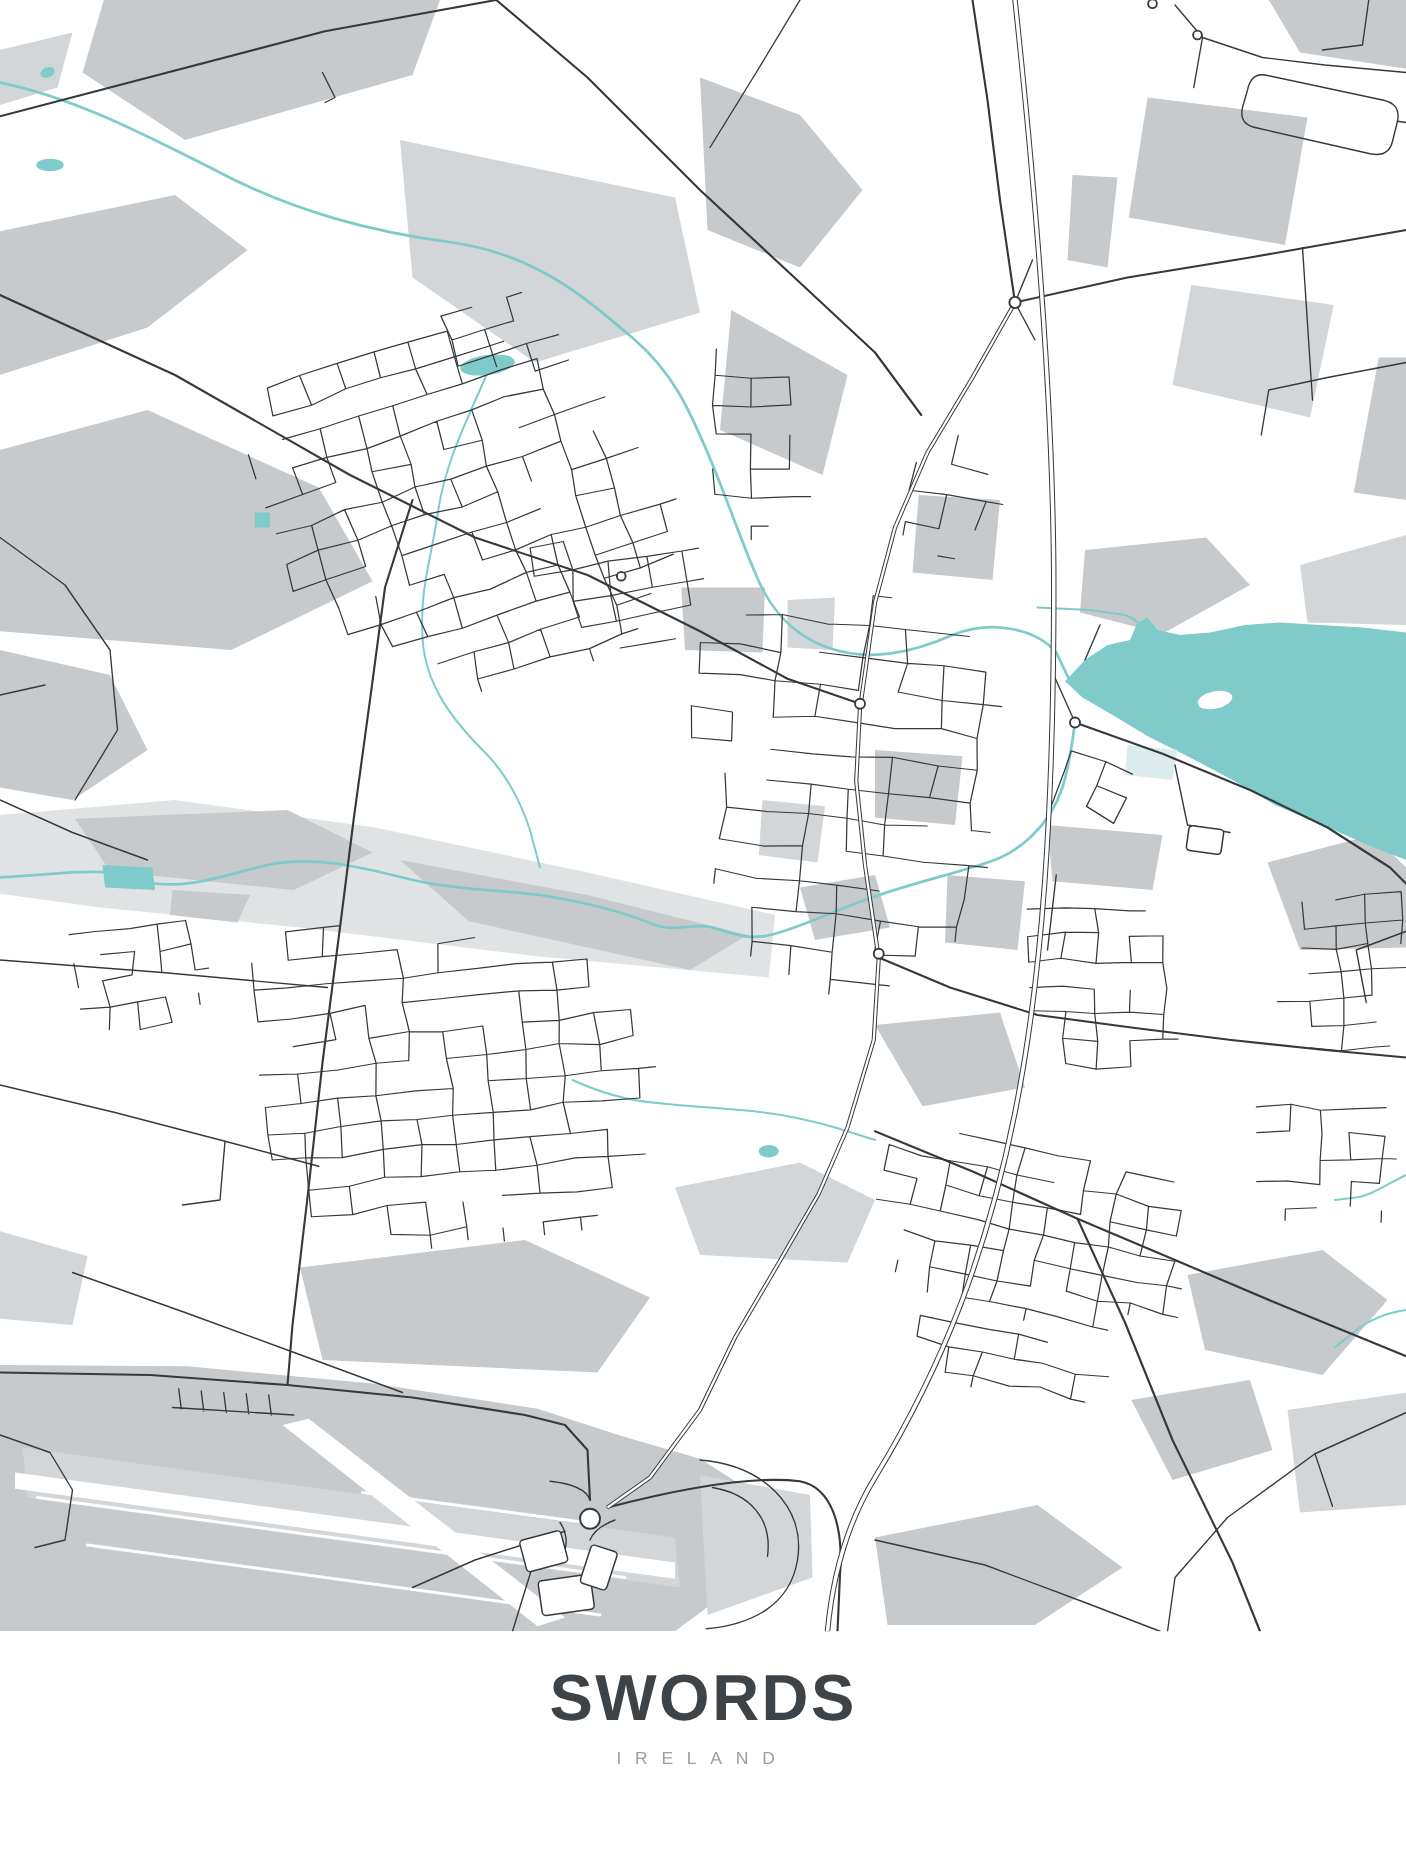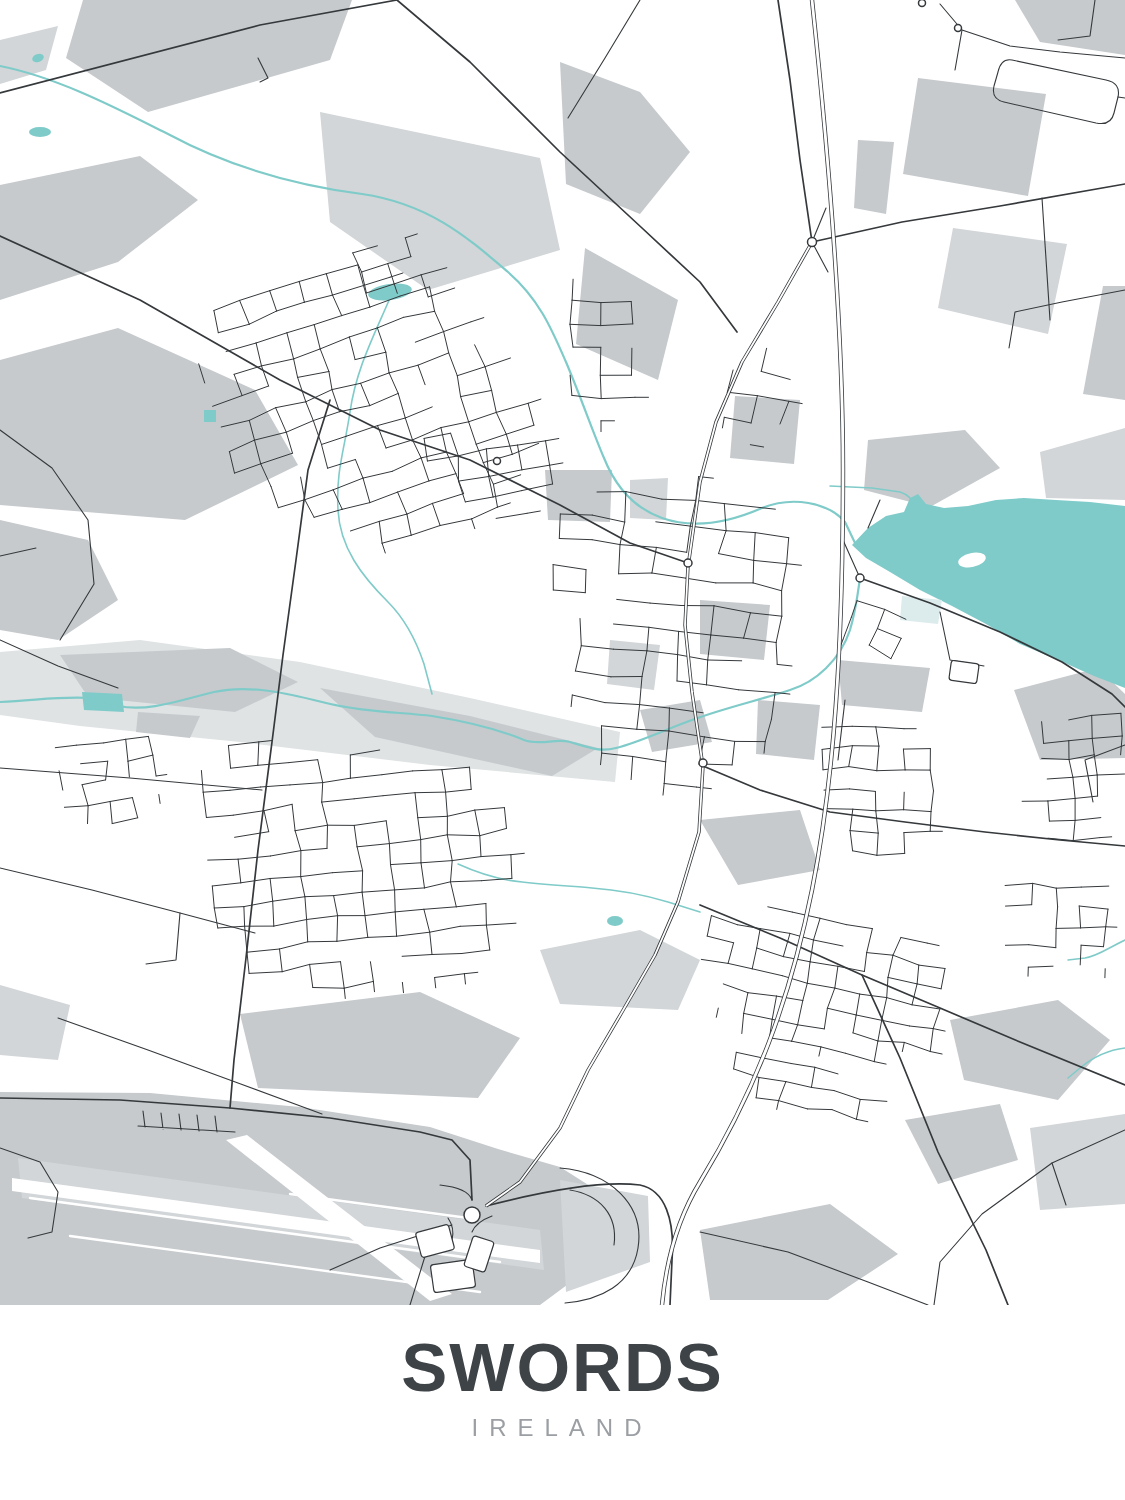--- a/index.html
+++ b/index.html
@@ -31,23 +31,23 @@
   .street{fill:none;stroke:var(--road);stroke-width:1.0;stroke-linecap:round;}
   .mw-casing{fill:none;stroke:var(--road);stroke-width:4.4;stroke-linecap:round;stroke-linejoin:round;}
   .mw-core{fill:none;stroke:var(--background);stroke-width:2.8;stroke-linecap:round;stroke-linejoin:round;}
   .dual-casing{fill:none;stroke:var(--road);stroke-width:3.4;stroke-linejoin:round;}
   .dual-core{fill:none;stroke:var(--background);stroke-width:1.8;stroke-linejoin:round;}
   .roundabout{fill:var(--background);stroke:var(--road);stroke-width:1.5;}
   .runway{fill:var(--background);}
   .taxiway{fill:none;stroke:var(--background);stroke-width:2.4;stroke-linecap:round;}
   .outline-bldg{fill:var(--background);stroke:var(--road);stroke-width:1.2;}
   .title-block{position:absolute;left:0;top:1305px;width:1125px;height:195px;text-align:center;}
-  .title-block h1{margin:28px 0 0 0;font-size:69px;line-height:1;font-weight:600;
+  .title-block h1{margin:28px 0 0 0;font-size:52px;line-height:1;font-weight:600;
                   color:var(--title-color);letter-spacing:2px;}
-  .title-block h2{margin:14px 12px 0 0;font-size:24px;line-height:1;font-weight:400;
+  .title-block h2{margin:14px 12px 0 0;font-size:14px;line-height:1;font-weight:400;
                   color:var(--subtitle-color);letter-spacing:11px;text-indent:11px;}
 </style>
 </head>
 <body>
 
 <div class="poster">
   <div class="map-wrap">
     <svg viewBox="0 0 1125 1305" width="1125" height="1305">
       <g id="g-fields">
           <polygon points="83,0 352,0 330,60 148,112 66,58" class="f"></polygon>

